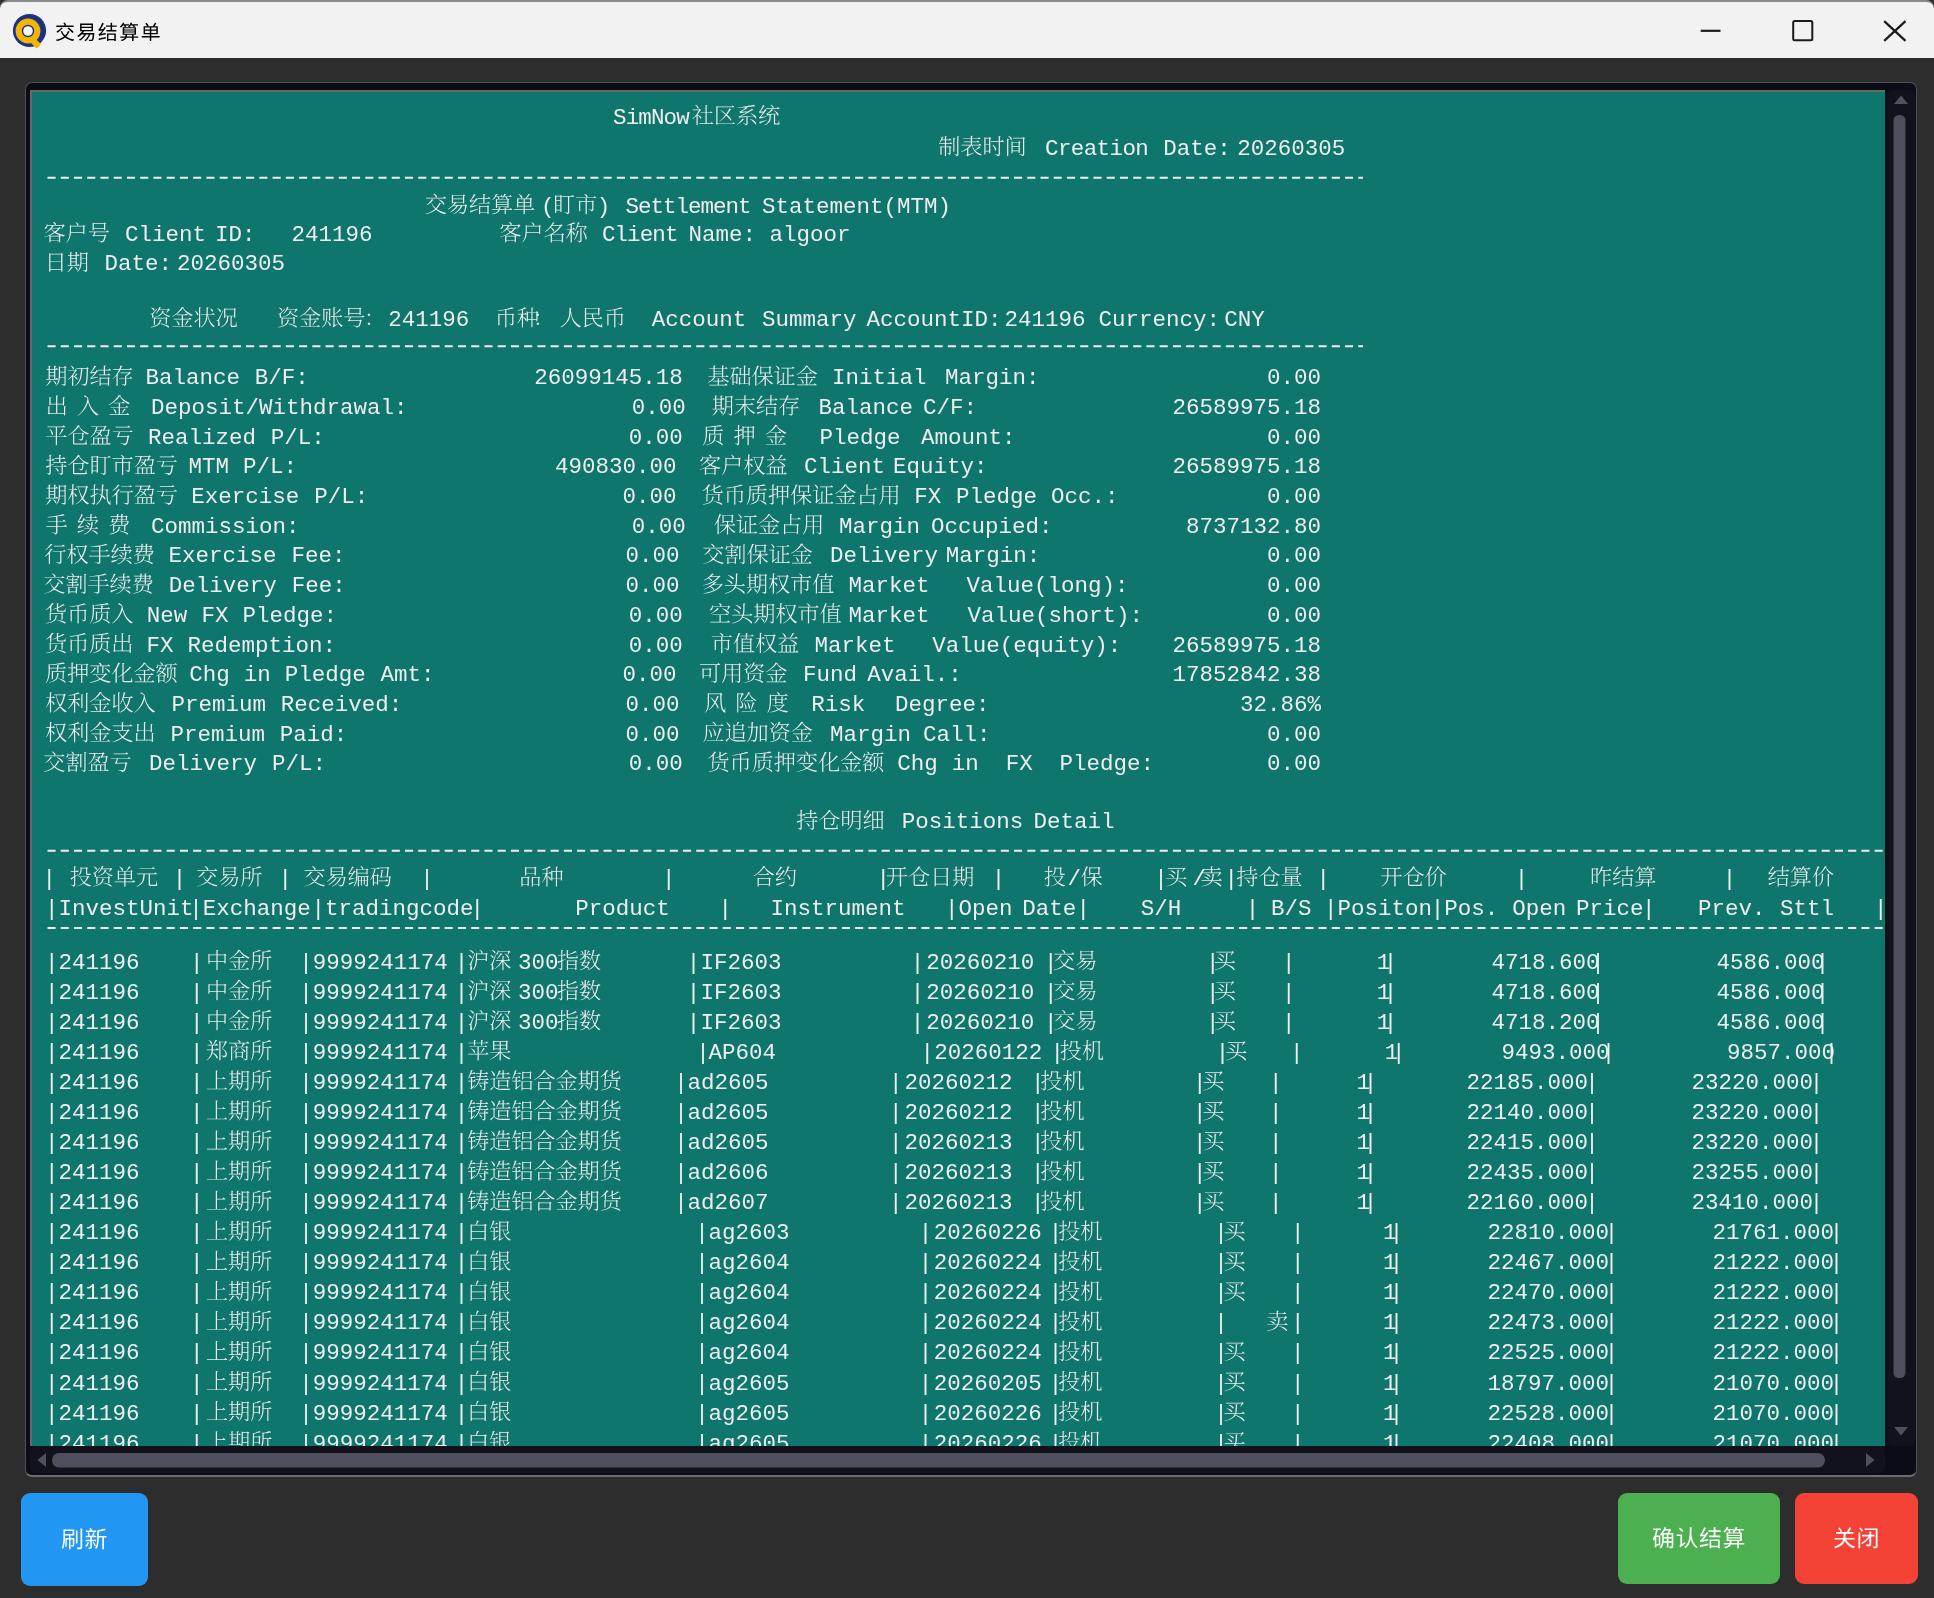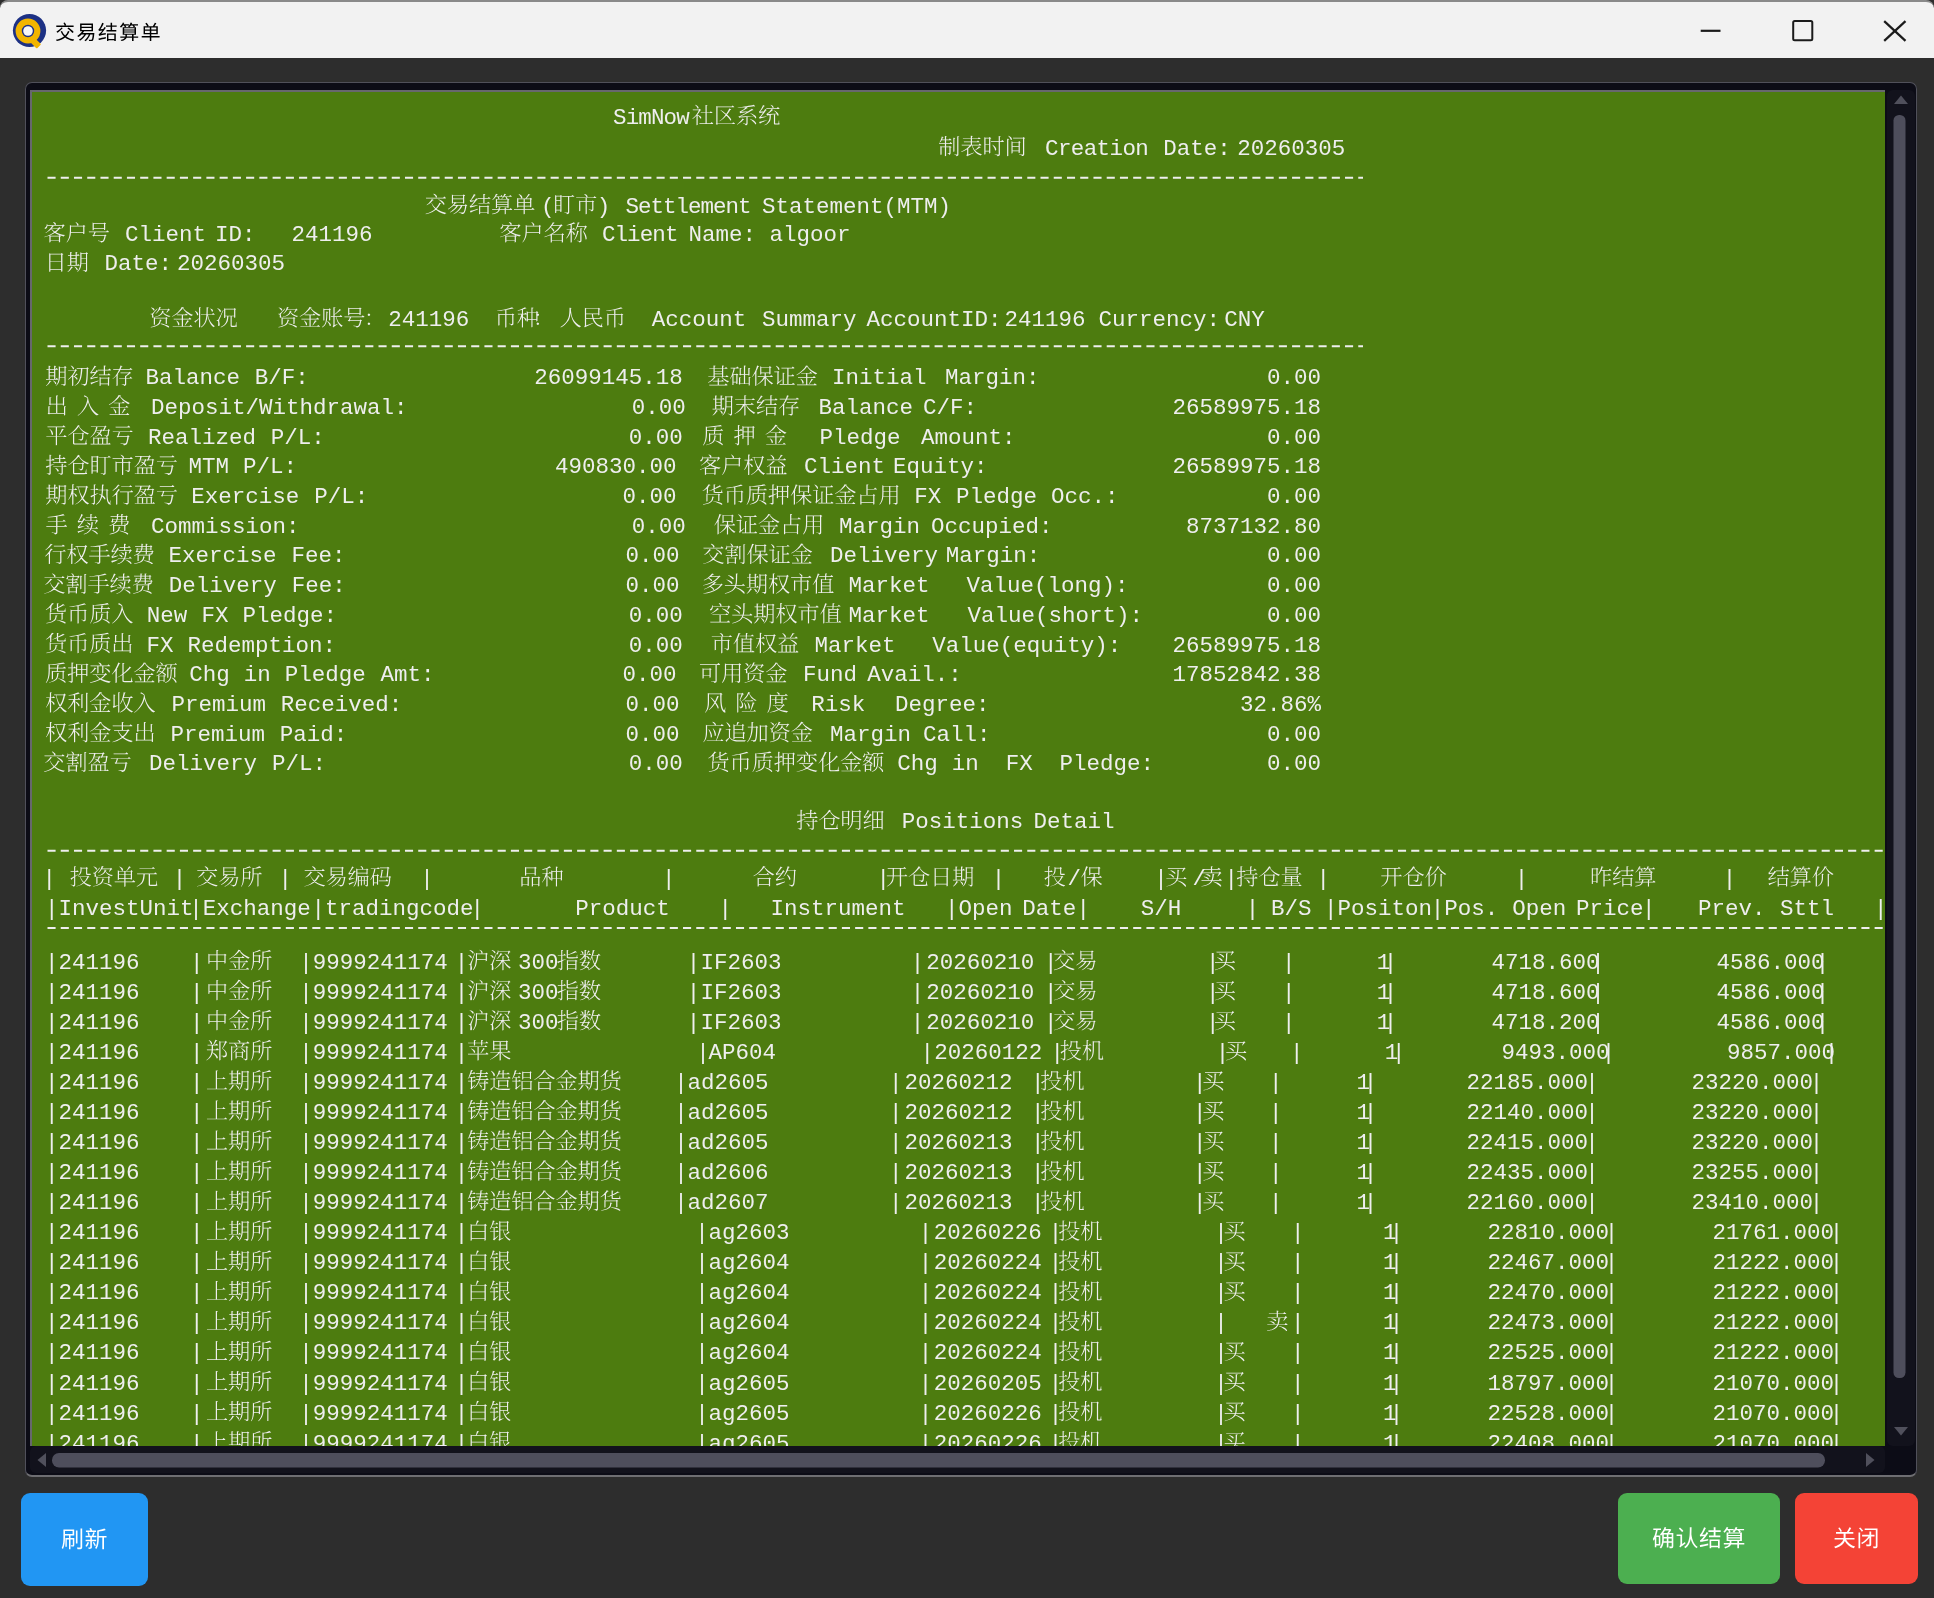--- a/index.html
+++ b/index.html
@@ -3,21 +3,21 @@
 * { margin:0; padding:0; box-sizing:border-box; }
 html,body { width:1934px; height:1598px; background:#2d2d2d; overflow:hidden;
   font-family:"Liberation Sans", sans-serif; }
 #titlebar { position:absolute; left:0; top:0; width:1934px; height:58px;
   background:#f2f2f2; border-top:2px solid #8a8a8a; border-radius:8px 8px 0 0; }
 #winctl { position:absolute; right:0; top:0; width:280px; height:58px; }
 #mainarea { position:absolute; left:0; top:58px; width:1934px; height:1540px; background:#2d2d2d; }
 #panel { position:absolute; left:25px; top:82px; width:1892px; height:1395px;
   background:#0c0c16; border:1px solid #50505a; border-bottom:2px solid #6e6e72; border-radius:7px; }
 #viewport { position:absolute; left:30px; top:90px; width:1855px; height:1356px;
-  background:#4d7c0f; overflow:hidden; border-left:2px solid #67676d; border-top:2px solid #67676d; }
+  background:#0f766e; overflow:hidden; border-left:2px solid #67676d; border-top:2px solid #67676d; }
 #content { position:absolute; left:-30px; top:-90px; width:1934px; height:1598px; }
 #content text { font-family:"Liberation Mono", monospace; font-size:22.5px; fill:#eeeeee; white-space:pre; }
 #content use, #content path { fill:#eeeeee; }
 </style></head><body>
 <div id="titlebar">
 <svg width="60" height="58" style="position:absolute;left:0;top:0">
   <circle cx="29.5" cy="28.5" r="16.6" fill="#1d3184"></circle>
   <circle cx="28" cy="29" r="9.3" fill="none" stroke="#f2b500" stroke-width="6.2"></circle>
   <circle cx="28" cy="29" r="4.8" fill="#f7f7f7"></circle>
   <rect x="33" y="34.2" width="11.5" height="6.2" rx="1" fill="#f2b500" transform="rotate(45 33 34.2)"></rect>

